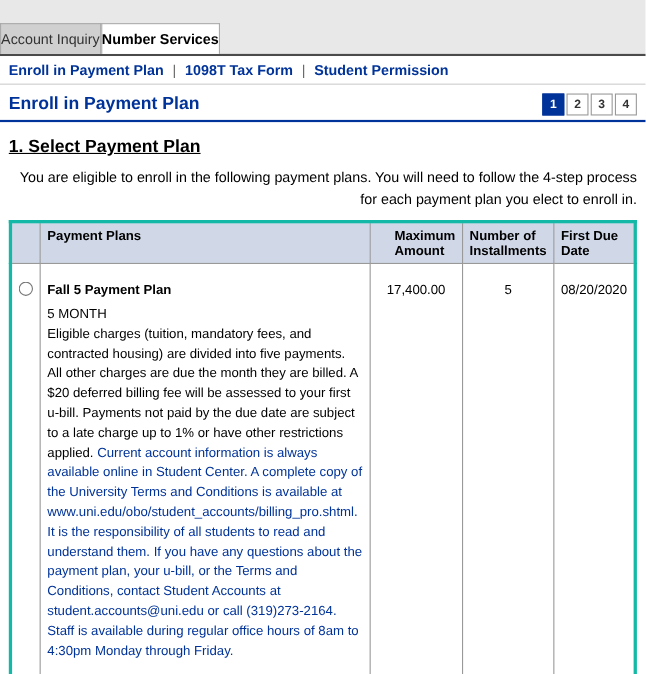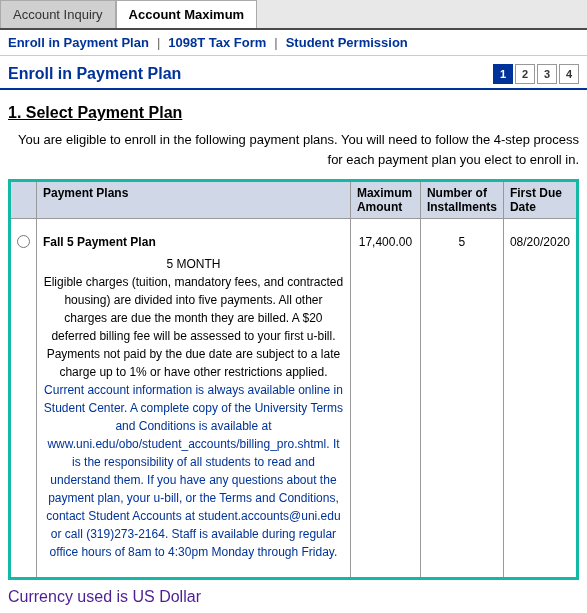--- a/index.html
+++ b/index.html
@@ -12,27 +12,28 @@
       color: #000;
     }
 
     
     .tabs {
       display: flex;
       border-bottom: 2px solid #4a4a4a;
       background: #e8e8e8;
     }
     .tab {
-      padding: 6px 12px;
+      padding: 6px 0;
       font-size: 13px;
       cursor: pointer;
       border: 1px solid #aaa;
       border-bottom: none;
       background: #d0d0d0;
       color: #333;
+      margin-top: 21px;
     }
     .tab.active {
       background: #fff;
       font-weight: bold;
       border-top: 1px solid #aaa;
       border-left: 1px solid #aaa;
       border-right: 1px solid #aaa;
       color: #000;
     }
 
@@ -136,21 +137,20 @@
     }
     .plan-name {
       font-weight: bold;
       margin-bottom: 6px;
       font-size: 12px;
     }
     .plan-body {
       font-size: 12px;
       line-height: 1.5;
       color: #000;
-      text-align: center;
     }
     .plan-body .blue-text {
       color: #003399;
     }
     .radio-cell {
       width: 20px;
       text-align: center;
       vertical-align: middle;
     }
     .amount-cell {
@@ -193,21 +193,21 @@
     }
     .btn-next {
       background: #f0f0e8;
     }
   </style>
 </head>
 <body>
 
 <div class="tabs">
   <div class="tab">Account Inquiry</div>
-  <div class="tab active">Account Maximum</div>
+  <div class="tab active">Number Services</div>
 </div>
 
 <div class="sub-nav">
   <a href="#">Enroll in Payment Plan</a>
   <span class="sub-nav-sep">|</span>
   <a href="#">1098T Tax Form</a>
   <span class="sub-nav-sep">|</span>
   <a href="#">Student Permission</a>
 </div>
 
@@ -223,21 +223,21 @@
 
 <div class="section-title">1. Select Payment Plan</div>
 
 <div class="intro-text">You are eligible to enroll in the following payment plans. You will need to follow the 4-step process for each payment plan you elect to enroll in.</div>
 
 <table class="payment-table">
   <thead>
     <tr>
       <th style="width:20px;"></th>
       <th>Payment Plans</th>
-      <th style="width:70px;">Maximum Amount</th>
+      <th style="width:70px;padding-left:22px;">Maximum Amount</th>
       <th style="width:60px;">Number of Installments</th>
       <th style="width:60px;">First Due Date</th>
     </tr>
   </thead>
   <tbody>
     <tr>
       <td class="radio-cell">
         <input type="radio" name="payment-plan" style="">
       </td>
       <td>

